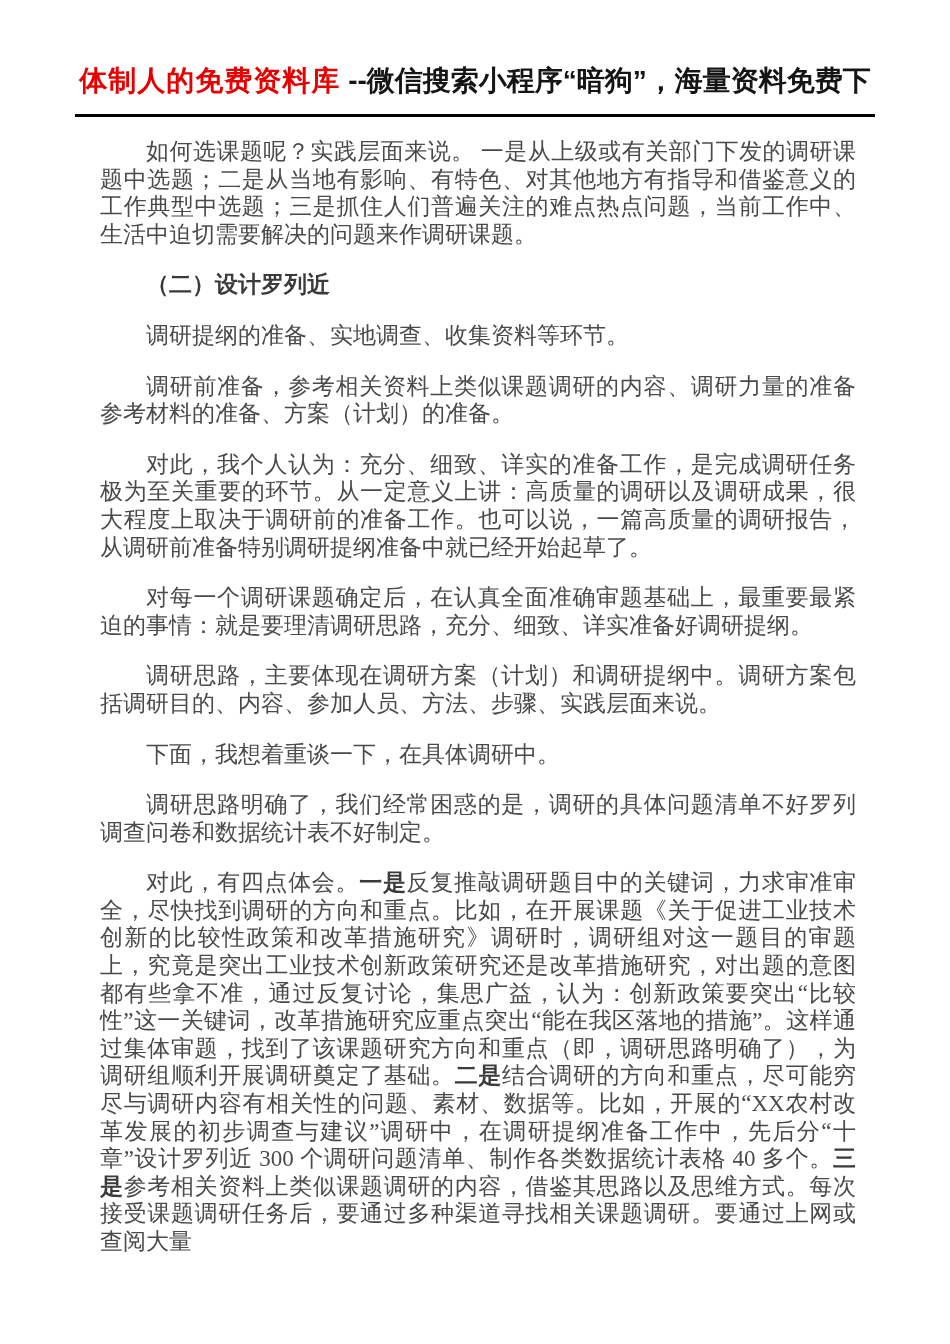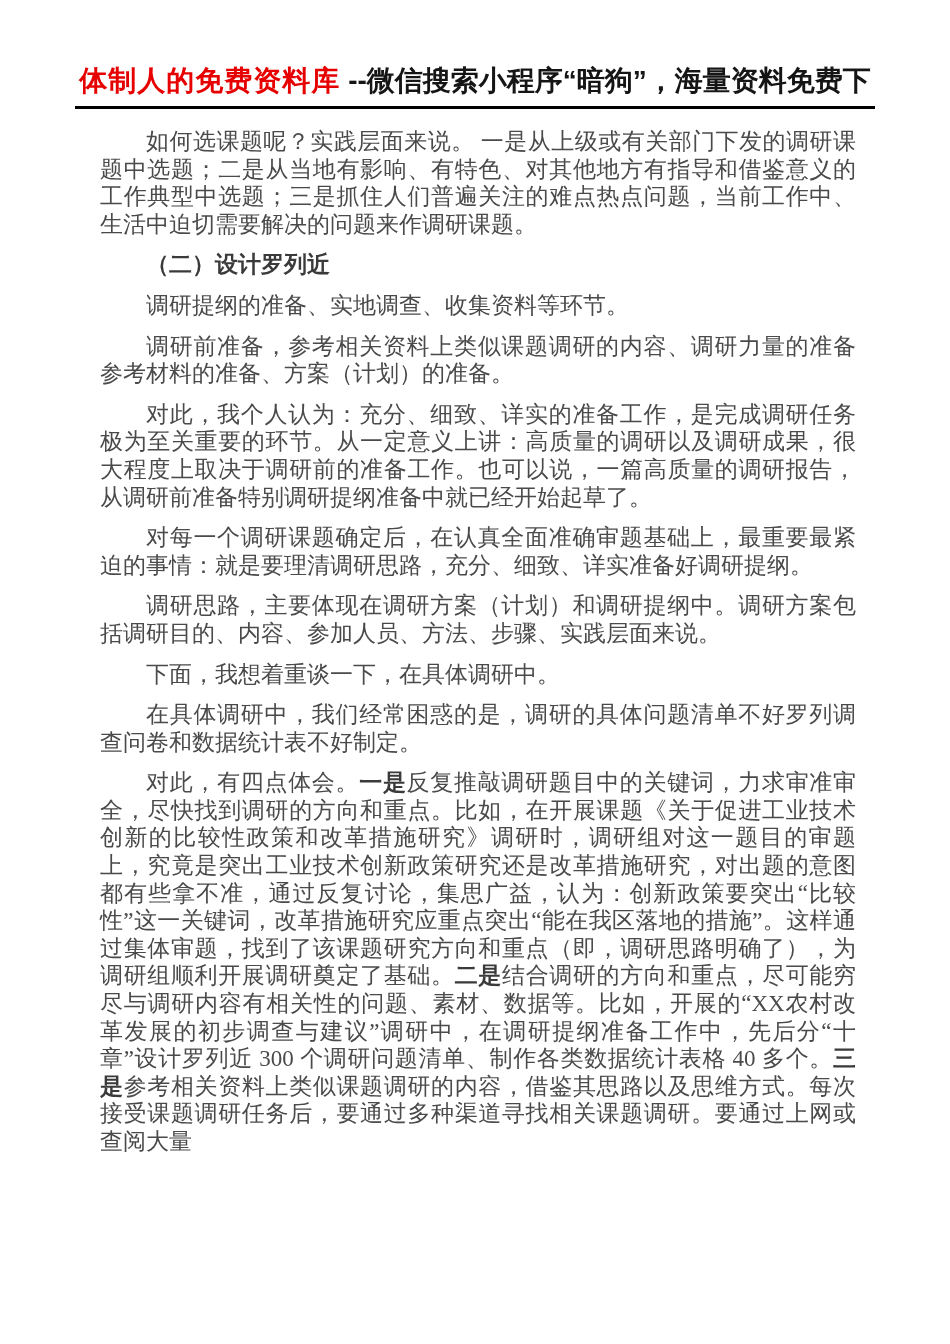--- a/index.html
+++ b/index.html
@@ -21,21 +21,21 @@
     left: 0;
     width: 100%;
     display: flex;
     justify-content: center;
   }
   .doc-header-inner {
     display: flex;
     align-items: baseline;
     gap: 8px;
     border-bottom: 3px solid #ec4899;
-    padding: 0 4px 6px 4px;
+    padding: 0 4px 14px 4px;
   }
   .brand {
     font-family: "Liberation Sans", "DejaVu Sans", sans-serif;
     font-weight: bold;
     font-size: 28px;
     letter-spacing: 1px;
     white-space: nowrap;
   }
   .tagline {
     font-family: "Liberation Sans", "DejaVu Sans", sans-serif;
@@ -47,21 +47,21 @@
     position: absolute;
     top: 115px;
     left: 100px;
     width: 756px;
     font-size: 23px;
     line-height: 27.6px;
     text-align: justify;
     color: #4a4a4a;
   }
   .para {
-    margin: 13px 0;
+    margin: 23px 0;
     text-indent: 2em;
   }
   .para.heading {
     font-weight: bold;
     color: #3a3a3a;
   }
   .b {
     font-weight: bold;
     color: #3a3a3a;
   }
@@ -80,17 +80,17 @@
 
   <div class="doc-body" style="color: rgb(74, 74, 74);">
       <p class="para"><span>如何选课题呢？实践层面来说。 一是从上级或有关部门下发的调研课题中选题；二是从当地有影响、有特色、对其他地方有指导和借鉴意义的工作典型中选题；三是抓住人们普遍关注的难点热点问题，当前工作中、生活中迫切需要解决的问题来作调研课题。</span></p>
       <p class="para heading"><span class="b">（二）设计罗列近</span></p>
       <p class="para"><span>调研提纲的准备、实地调查、收集资料等环节。</span></p>
       <p class="para"><span>调研前准备，参考相关资料上类似课题调研的内容、调研力量的准备参考材料的准备、方案（计划）的准备。</span></p>
       <p class="para"><span>对此，我个人认为：充分、细致、详实的准备工作，是完成调研任务极为至关重要的环节。从一定意义上讲：高质量的调研以及调研成果，很大程度上取决于调研前的准备工作。也可以说，一篇高质量的调研报告，从调研前准备特别调研提纲准备中就已经开始起草了。</span></p>
       <p class="para"><span>对每一个调研课题确定后，在认真全面准确审题基础上，最重要最紧迫的事情：就是要理清调研思路，充分、细致、详实准备好调研提纲。</span></p>
       <p class="para"><span>调研思路，主要体现在调研方案（计划）和调研提纲中。调研方案包括调研目的、内容、参加人员、方法、步骤、实践层面来说。</span></p>
       <p class="para"><span>下面，我想着重谈一下，在具体调研中。</span></p>
-      <p class="para"><span>在具体调研中，我们经常困惑的是，调研的具体问题清单不好罗列调查问卷和数据统计表不好制定。</span></p>
+      <p class="para"><span>调研思路明确了，我们经常困惑的是，调研的具体问题清单不好罗列调查问卷和数据统计表不好制定。</span></p>
       <p class="para"><span>对此，有四点体会。</span><span class="b">一是</span><span>反复推敲调研题目中的关键词，力求审准审全，尽快找到调研的方向和重点。比如，在开展课题《关于促进工业技术创新的比较性政策和改革措施研究》调研时，调研组对这一题目的审题上，究竟是突出工业技术创新政策研究还是改革措施研究，对出题的意图都有些拿不准，通过反复讨论，集思广益，认为：创新政策要突出“比较性”这一关键词，改革措施研究应重点突出“能在我区落地的措施”。这样通过集体审题，找到了该课题研究方向和重点（即，调研思路明确了），为调研组顺利开展调研奠定了基础。</span><span class="b">二是</span><span>结合调研的方向和重点，尽可能穷尽与调研内容有相关性的问题、素材、数据等。比如，开展的“XX农村改革发展的初步调查与建议”调研中，在调研提纲准备工作中，先后分“十章”设计罗列近 300 个调研问题清单、制作各类数据统计表格 40 多个。</span><span class="b">三是</span><span>参考相关资料上类似课题调研的内容，借鉴其思路以及思维方式。每次接受课题调研任务后，要通过多种渠道寻找相关课题调研。要通过上网或查阅大量</span></p>
     </div>
 
 </div>
 
 </body></html>

